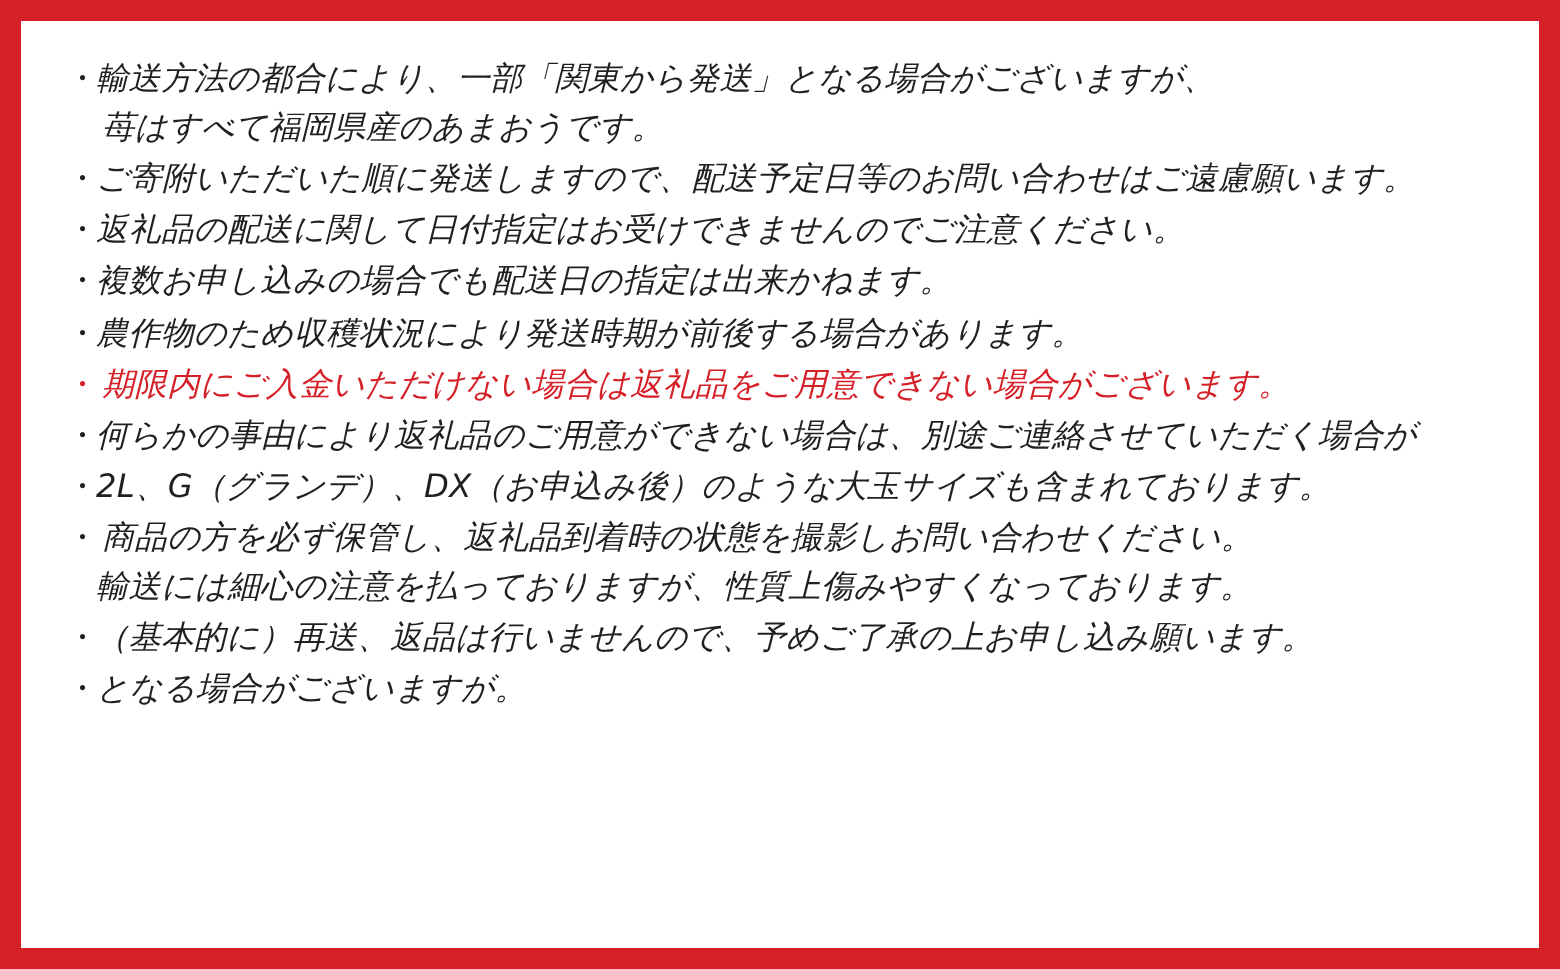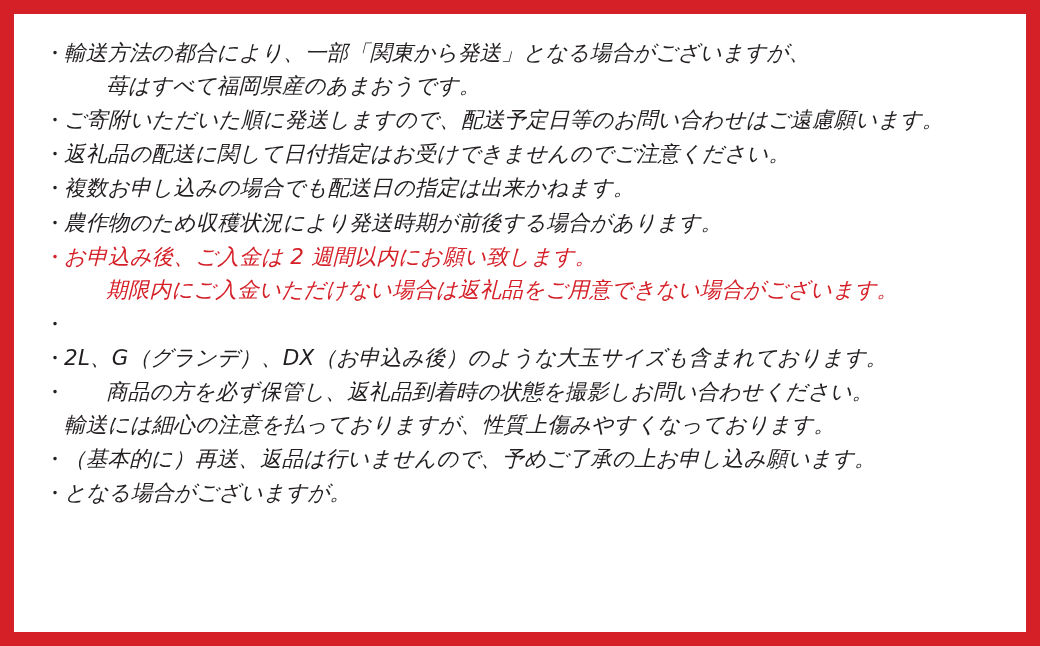--- a/index.html
+++ b/index.html
@@ -46,21 +46,20 @@
   }
   .lines {
     flex: 1 1 auto;
     font-style: italic;
   }
   .line {
     white-space: nowrap;
   }
   .line.indent {
     padding-left: 4px;
-    margin-left: 38px;
   }
   .line.sub-indent {
     padding-left: 16px;
   }
   .notice-item.accent {
     color: #d52028;
   }
   .notice-item.accent .bullet {
     color: #d52028;
   }
@@ -97,27 +96,27 @@
       </li>
       <li class="notice-item">
         <span class="bullet">・</span>
         <div class="lines">
           <div class="line">農作物のため収穫状況により発送時期が前後する場合があります。</div>
         </div>
       </li>
       <li class="notice-item accent">
         <span class="bullet">・</span>
         <div class="lines">
-          <div class="line">お申込み後、ご入金は 2 週間以内にお願い致します。</div>
           <div class="line indent">期限内にご入金いただけない場合は返礼品をご用意できない場合がございます。</div>
         </div>
       </li>
       <li class="notice-item">
         <span class="bullet">・</span>
         <div class="lines">
+          <div class="line">何らかの事由により返礼品のご用意ができない場合は、別途ご連絡させていただく場合が</div>
         </div>
       </li>
       <li class="notice-item">
         <span class="bullet">・</span>
         <div class="lines">
           <div class="line">2L、G（グランデ）、DX（お申込み後）のような大玉サイズも含まれております。</div>
         </div>
       </li>
       <li class="notice-item">
         <span class="bullet">・</span>

